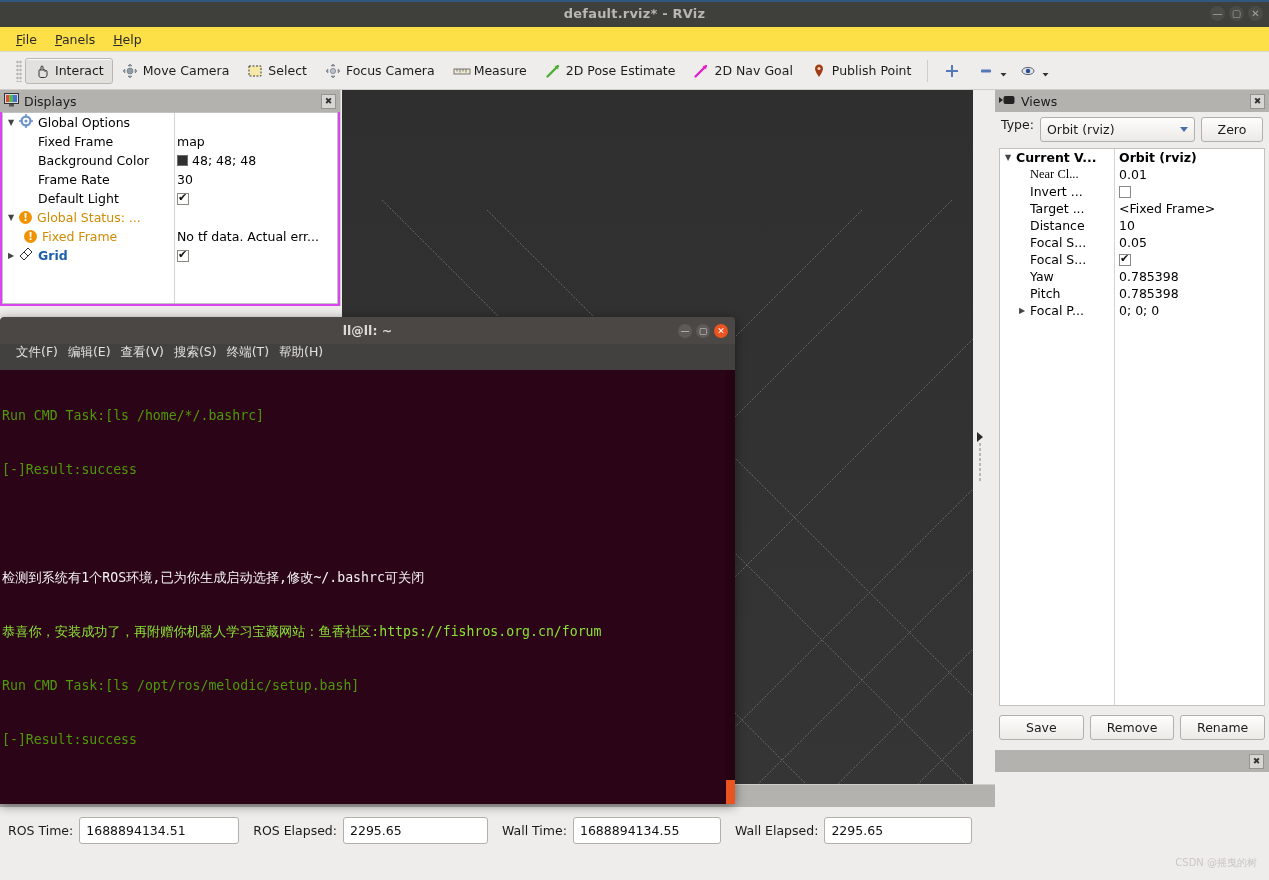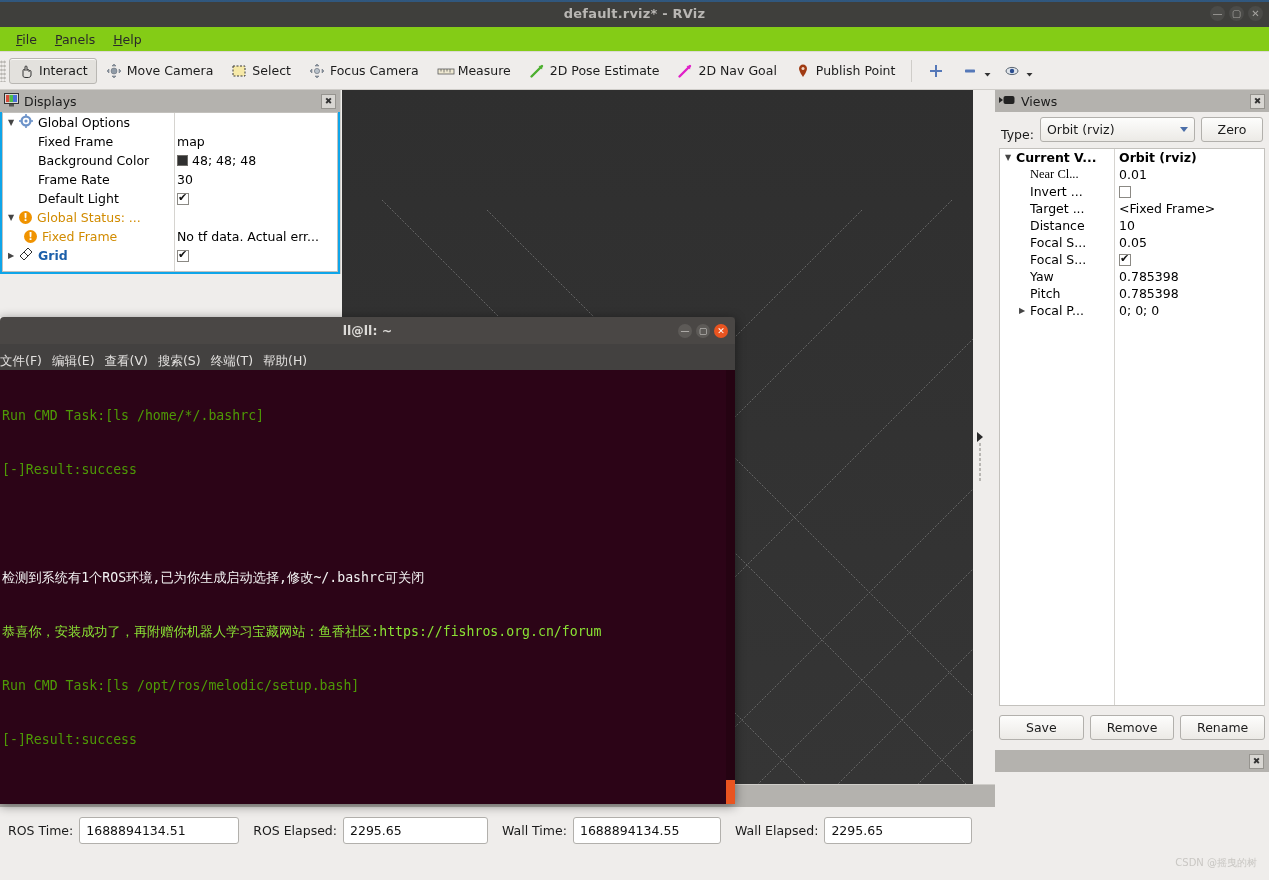--- a/index.html
+++ b/index.html
@@ -35,32 +35,32 @@
     font-size: 10px; line-height: 15px; text-align: center;
   }
   .top-accent {
     position: absolute; left:0; top:0; width: 1269px; height: 2px;
     background: linear-gradient(to right,#2e5c8a 0%,#2e5c8a 100%);
     opacity: 0.85;
   }
 
   .menubar {
     position: absolute; left: 0; top: 27px; width: 1269px; height: 25px;
-    background: #84cc16; border-bottom: 1px solid #dcdad6;
+    background: #fde047; border-bottom: 1px solid #dcdad6;
     display: flex; align-items: center; padding-left: 8px; gap: 2px;
   }
   .menubar .mi {
     font-size: 12.5px; color: #2a2a2a; padding: 3px 8px; border-radius: 2px;
   }
   .menubar .mi u { text-decoration: underline; }
 
   .toolbar {
     position: absolute; left: 0; top: 52px; width: 1269px; height: 38px;
     background: #efedeb; border-bottom: 1px solid #cfcdc9;
-    display: flex; align-items: center; padding-left: 0;
+    display: flex; align-items: center; padding-left: 16px;
   }
   .tgrip {
     width: 6px; height: 22px; margin-right: 3px;
     background-image: radial-gradient(#b8b6b2 1px, transparent 1.2px);
     background-size: 3px 4px;
   }
   .tbtn {
     display: flex; align-items: center; gap: 5px;
     padding: 4px 8px; font-size: 12.5px; color: #1c1c1c;
     border: 1px solid transparent; border-radius: 3px;
@@ -80,22 +80,22 @@
     font-size: 12.5px; color: #1b1b1b; font-weight: normal;
   }
   .panel-title .ptxt { margin-left: 5px; }
   .panel-x {
     margin-left: auto; width: 15px; height: 15px;
     background: #d8d6d2; border: 1px solid #96948f;
     font-size: 9px; line-height: 13px; text-align: center; color: #333;
   }
 
   #displays {
-    position: absolute; left: 0; top: 90px; width: 341px; height: 184px;
-    background: #0ea5e9; border-right: 1px solid #cfcdc9;
+    position: absolute; left: 0; top: 90px; width: 341px; height: 216px;
+    background: #d946ef; border-right: 1px solid #cfcdc9;
   }
   #displays .body {
     position: absolute; left: 2px; top: 22px; right: 2px; bottom: 2px;
     background: #ffffff; border: 1px solid #c3c1bd; overflow: hidden;
   }
   .tree-row { display: flex; height: 19px; align-items: center; font-size: 12.5px; }
   .tree-row .lcol { width: 170px; display: flex; align-items: center; overflow: hidden; white-space: nowrap;}
   .tree-row .rcol { flex: 1; padding-left: 4px; display:flex; align-items:center; gap:4px; white-space: nowrap; overflow:hidden;}
   .twisty { width: 16px; text-align: center; font-size: 8px; color: #444; }
   .vdiv {
@@ -137,21 +137,21 @@
     background-image: radial-gradient(#b8b6b2 1px, transparent 1.2px);
     background-size: 4px 5px;
   }
 
   
   #views {
     position: absolute; left: 995px; top: 90px; width: 274px; height: 694px;
     background: #efedeb;
   }
   #views .vtype {
-    display: flex; align-items: flex-end; gap: 6px; padding: 5px 6px 4px 6px;
+    display: flex; align-items: flex-start; gap: 6px; padding: 5px 6px 4px 6px;
   }
   .vlabel { font-size: 12.5px; color: #1b1b1b; }
   .combo {
     flex: 1; height: 25px; background: linear-gradient(#fdfdfc,#eceae6);
     border: 1px solid #b2b0ac; border-radius: 3px;
     display: flex; align-items: center; padding: 0 6px;
     font-size: 12.5px; color: #1b1b1b; position: relative;
   }
   .combo .caret {
     margin-left: auto; width: 0; height: 0;
@@ -222,22 +222,22 @@
     height: 27px; background: #4a4745; position: relative;
     display: flex; align-items: center; justify-content: center;
     border-top-left-radius: 4px; border-top-right-radius: 4px;
   }
   #terminal .tt-bar .tt-title { color: #dcdad7; font-size: 12.5px; font-weight: bold; }
   #terminal .tt-btns { position: absolute; right: 7px; top: 7px; display: flex; gap: 4px; }
   .tb-btn { width: 14px; height: 14px; border-radius: 50%; background: #5d5a57; color:#d6d4d1;
             font-size: 9px; line-height: 14px; text-align:center; }
   .tb-btn.close { background: #e95420; color: #fff; }
   #terminal .tt-menu {
-    height: 26px; background: #434140; display:flex; align-items:flex-end;
-    padding-left: 0; gap: 10px;
+    height: 26px; background: #434140; display:flex; align-items:flex-start;
+    padding-left: 16px; gap: 10px;
   }
   #terminal .tt-menu span { color: #e3e1df; font-size: 12.5px; }
   #terminal .tt-body {
     position: absolute; left:0; top: 53px; width: 735px; height: 434px;
     background: #2c0417; overflow: hidden;
   }
   #terminal .tt-scroll {
     position: absolute; right: 0; top: 53px; width: 9px; height: 434px;
     background: #250312;
   }

